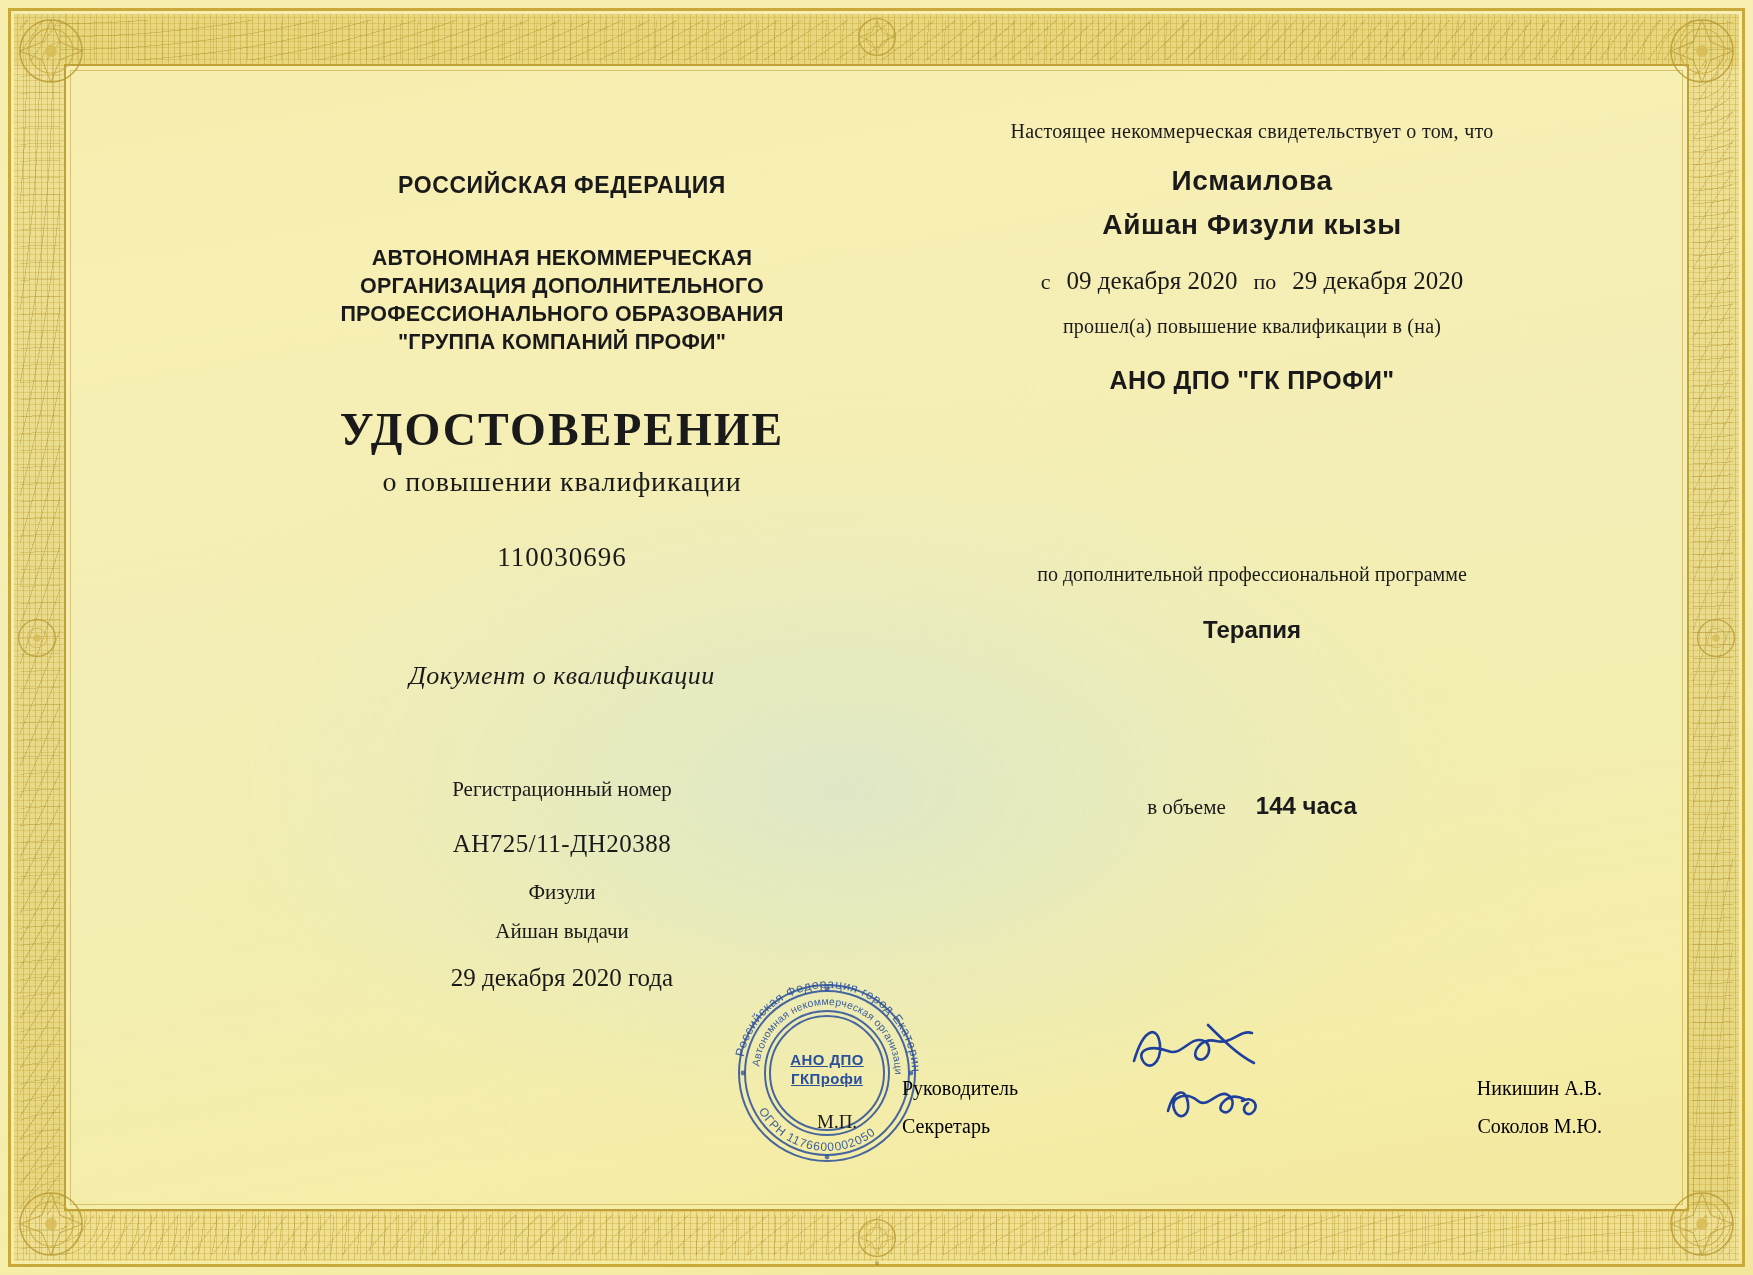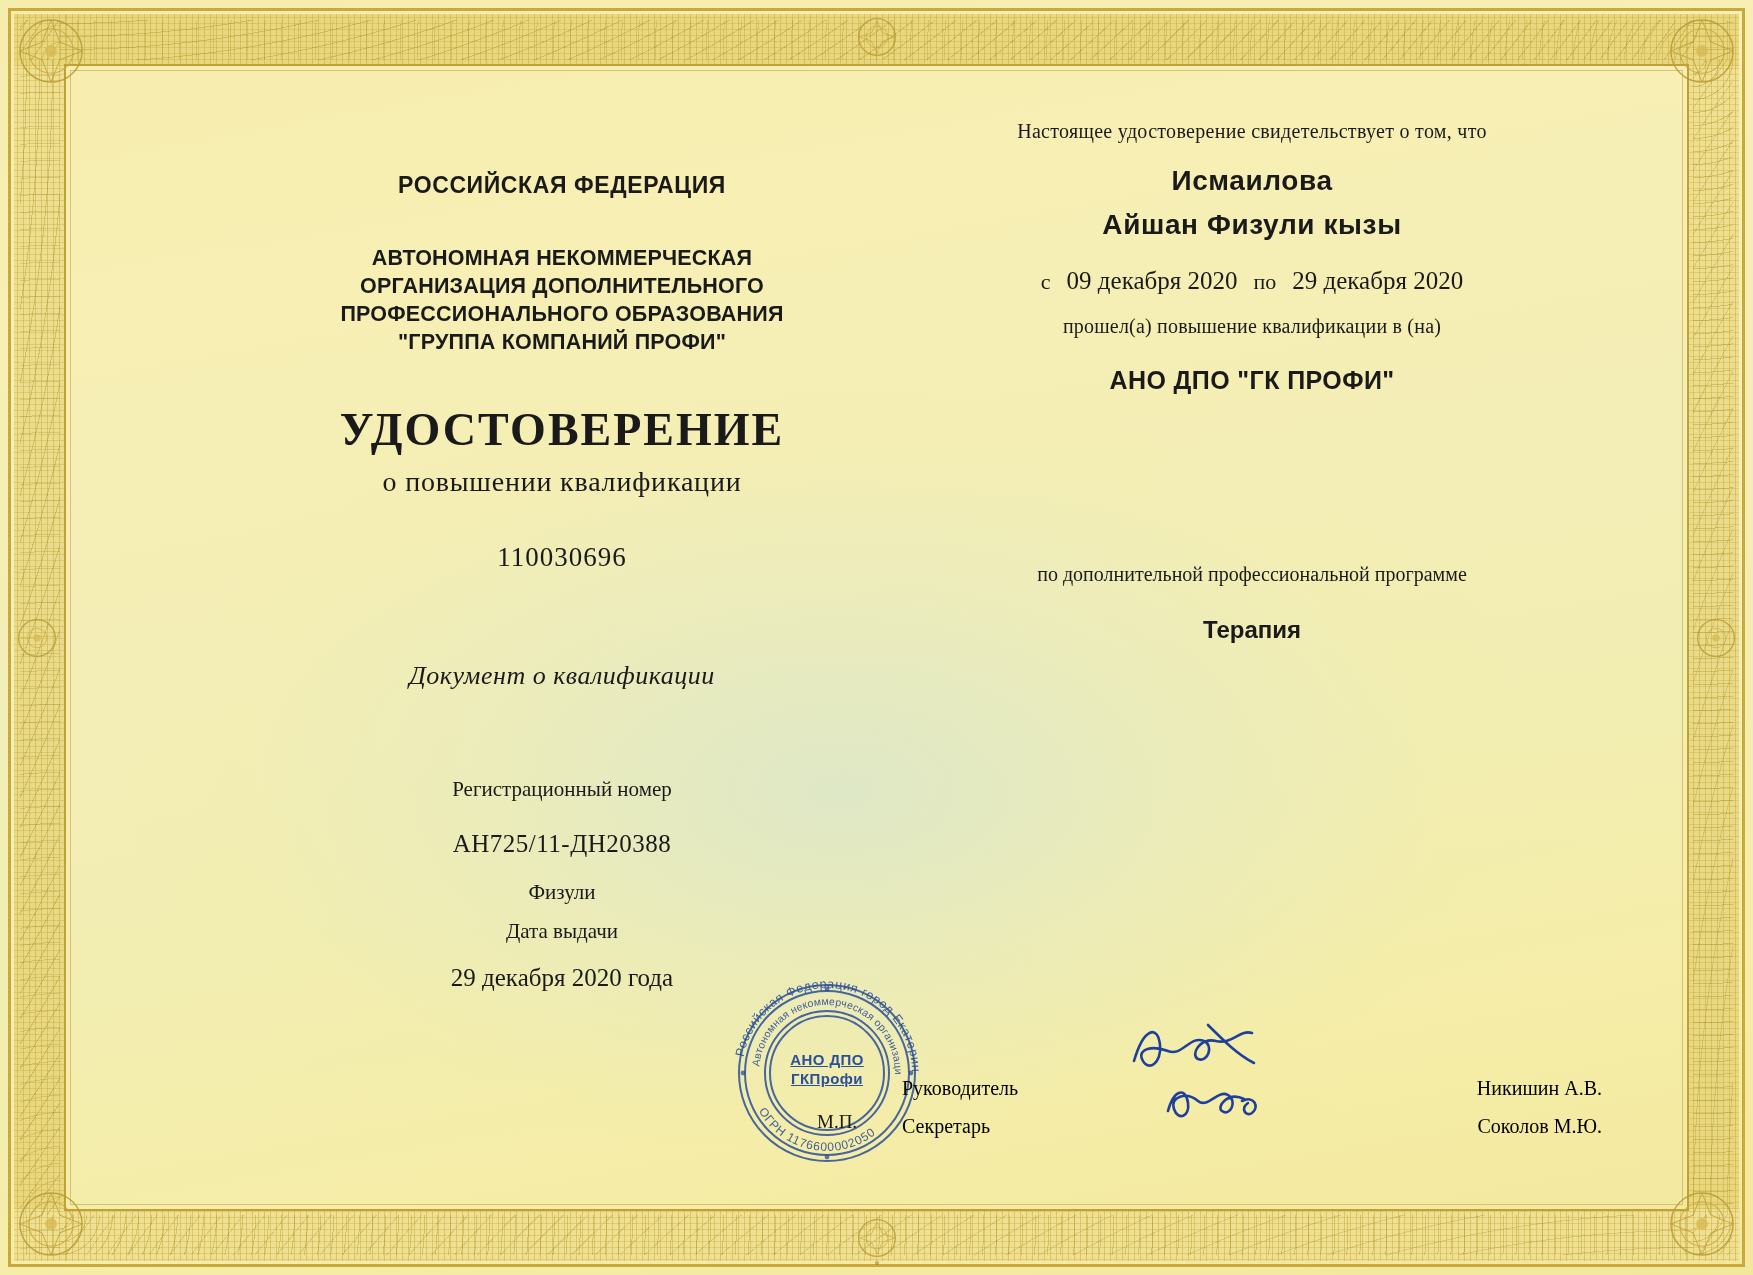--- a/index.html
+++ b/index.html
@@ -409,38 +409,42 @@
 ПРОФЕССИОНАЛЬНОГО ОБРАЗОВАНИЯ
 "ГРУППА КОМПАНИЙ ПРОФИ"</span>
       </div>
       <div class="doc-title">УДОСТОВЕРЕНИЕ</div>
       <div class="doc-subtitle">о повышении квалификации</div>
       <div class="doc-number">110030696</div>
       <div class="doc-kind">Документ о квалификации</div>
       <div class="reg-label">Регистрационный номер</div>
       <div class="reg-value">АН725/11-ДН20388</div>
       <div class="city-label">Физули</div>
-      <div class="date-label">Дата выдачи</div>
+      <div class="date-label">Айшан выдачи</div>
       <div class="date-value">29 декабря 2020 года</div>
     </div>
 
     <div class="col-right">
-      <div class="intro">Настоящее удостоверение свидетельствует о том, что</div>
+      <div class="intro">Настоящее некоммерческая свидетельствует о том, что</div>
       <div class="holder-last">Исмаилова</div>
       <div class="holder-first">Айшан Физули кызы</div>
       <div class="period">
         <span class="small">с</span>
         <span class="val">09 декабря 2020</span>
         <span class="small">по</span>
         <span class="val">29 декабря 2020</span>
       </div>
       <div class="passed">прошел(а) повышение квалификации в (на)</div>
       <div class="org-short">АНО ДПО "ГК ПРОФИ"</div>
       <div class="program-label">по дополнительной профессиональной программе</div>
       <div class="program-value">Терапия</div>
+      <div class="volume">
+        <span class="lbl">в объеме</span>
+        <span class="val">144 часа</span>
+      </div>
     </div>
 
     <div class="seal">
       <svg viewBox="0 0 220 200" width="220" height="200">
         <defs>
           <path id="ringTop" d="M 25,100 A 85,85 0 0 1 195,100"></path>
           <path id="ringBottom" d="M 32,100 A 78,78 0 0 0 188,100"></path>
           <path id="ringMid" d="M 42,100 A 68,68 0 0 1 178,100"></path>
         </defs>
         <g fill="none" stroke="#2a4f9b" stroke-width="2" opacity="0.85">

